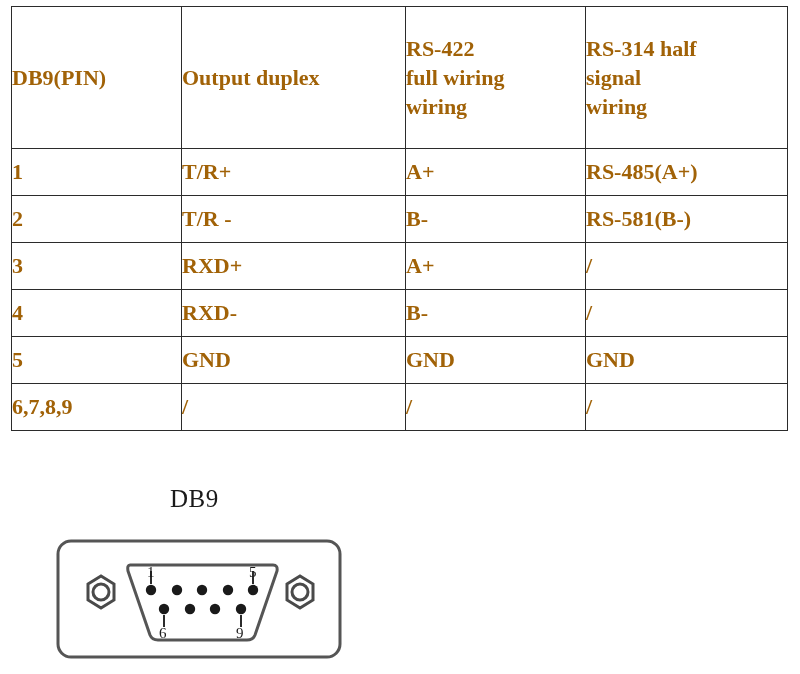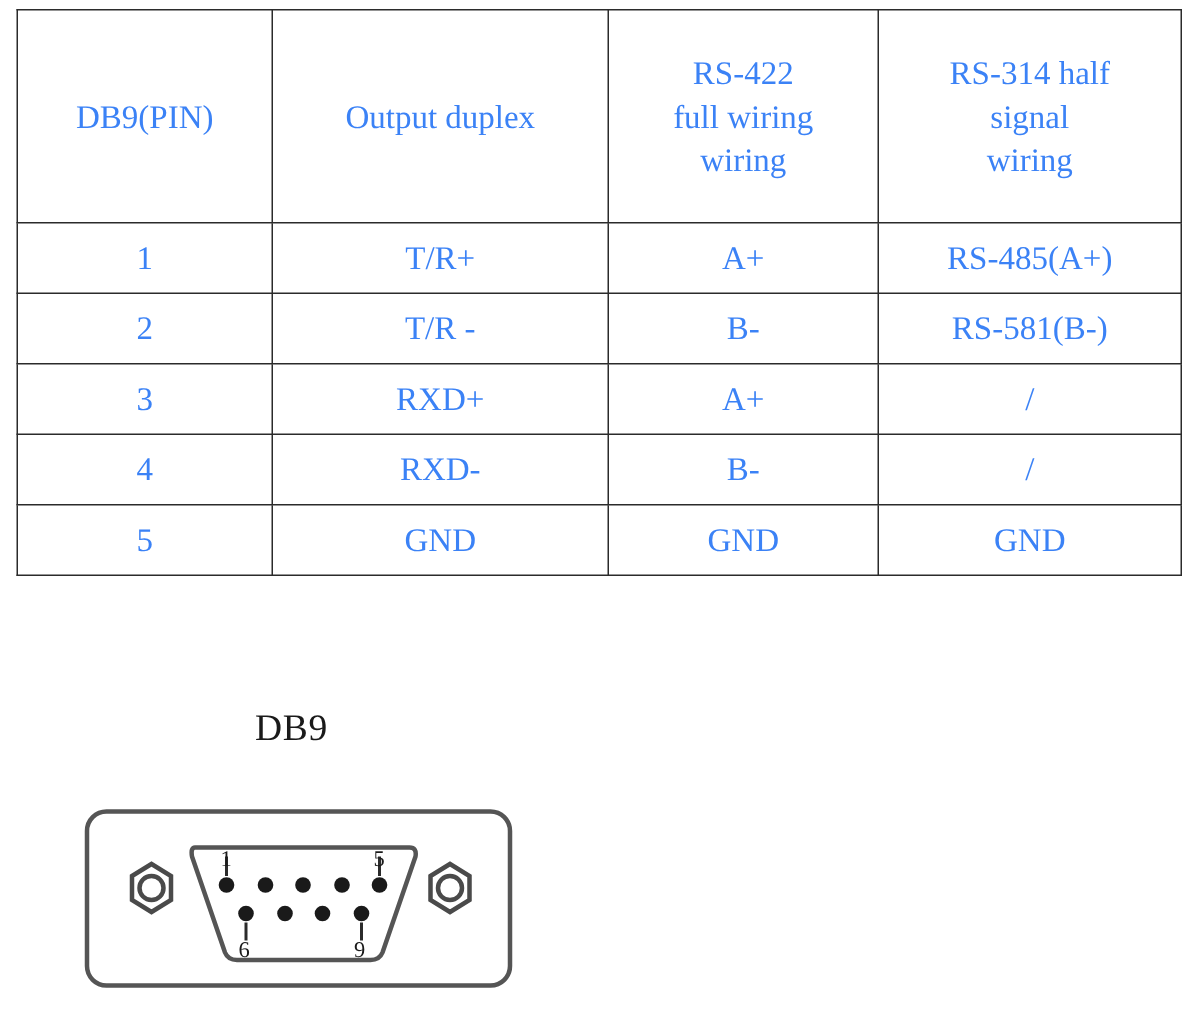--- a/index.html
+++ b/index.html
@@ -20,27 +20,27 @@
   .pin-table {
     position: absolute;
     left: 11px;
     top: 6px;
     width: 776px;
     border-collapse: collapse;
     table-layout: fixed;
   }
   .pin-table td, .pin-table th {
     border: 1.6px solid #2b2b2b;
-    text-align: center;
+    text-align: left;
     vertical-align: middle;
-    font-weight: normal;
+    font-weight: bold;
     font-size: 22px;
     line-height: 1.32;
     padding: 0;
-    color: #3b82f6;
+    color: #a16207;
   }
   .pin-table thead th {
     height: 141px;
   }
   .pin-table tbody td {
     height: 46px;
   }
   .col-a { width: 170px; }
   .col-b { width: 224px; }
   .col-c { width: 180px; }
@@ -52,21 +52,21 @@
   .db9-figure {
     position: absolute;
     left: 0px;
     top: 470px;
     width: 400px;
     height: 200px;
   }
   .db9-caption {
     position: absolute;
     left: 170px;
-    top: 2px;
+    top: 15px;
     font-size: 25px;
     letter-spacing: 0.5px;
     color: #1a1a1a;
     white-space: nowrap;
   }
   .db9-svg {
     position: absolute;
     left: 0px;
     top: 0px;
   }
@@ -125,20 +125,26 @@
       <td>RXD-</td>
       <td>B-</td>
       <td>/</td>
     </tr>
     <tr>
       <td>5</td>
       <td>GND</td>
       <td>GND</td>
       <td>GND</td>
     </tr>
+    <tr>
+      <td>6,7,8,9</td>
+      <td>/</td>
+      <td>/</td>
+      <td>/</td>
+    </tr>
   </tbody>
 </table>
 
 <div class="db9-figure">
 
   <div class="db9-caption">DB9</div>
 
   <svg class="db9-svg" width="400" height="200" viewBox="0 0 400 200">
 
     <rect x="58" y="71" width="282" height="116" rx="13" ry="13" fill="#ffffff" stroke="#555555" stroke-width="3"></rect>

